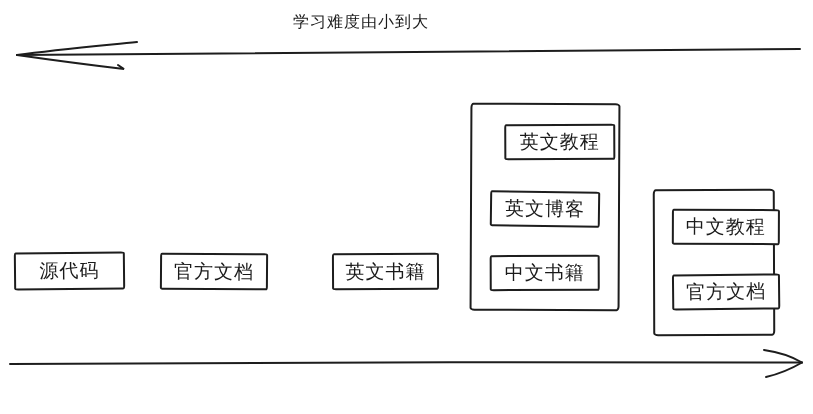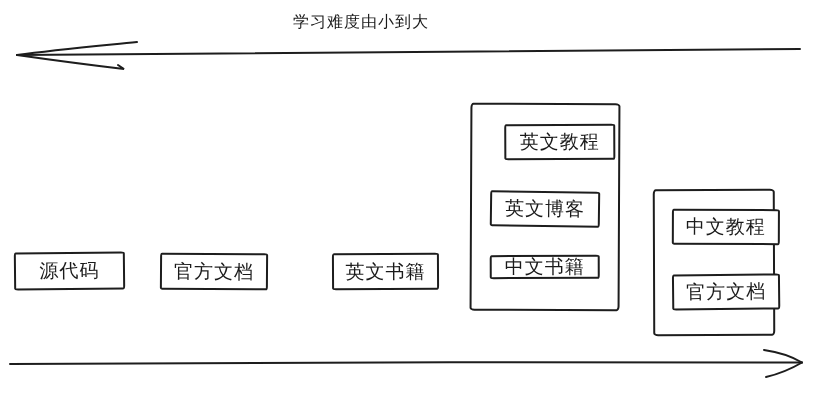--- a/index.html
+++ b/index.html
@@ -56,21 +56,21 @@
     border: 2px solid #1d1d1d;
     background: #ffffff;
     box-sizing: border-box;
     border-radius: 3px 5px 3px 5px / 5px 3px 5px 3px;
   }
   .group.g1 { left: 470px; top: 103px; width: 150px; height: 208px; transform: rotate(0.25deg); }
   .group.g2 { left: 653px; top: 155px; width: 122px; height: 147px; transform: rotate(-0.2deg); margin-top: 34px; }
   
   .g1 .box.i0 { left: 32px; top: 19px;  width: 111px; height: 36px; transform: rotate(-0.5deg); }
   .g1 .box.i1 { left: 18px; top: 86px;  width: 110px; height: 36px; transform: rotate(0.5deg); }
-  .g1 .box.i2 { left: 18px; top: 150px; width: 110px; height: 24px; transform: rotate(-0.4deg); }
+  .g1 .box.i2 { left: 18px; top: 150px; width: 110px; height: 36px; transform: rotate(-0.4deg); }
   .g2 .box.i0 { left: 17px; top: 18px;  width: 108px; height: 36px; transform: rotate(0.4deg); }
   .g2 .box.i1 { left: 17px; top: 83px;  width: 108px; height: 36px; transform: rotate(-0.4deg); }
 </style>
 </head>
 <body>
 
 <div class="canvas">
 
   <svg class="arrow-svg" viewBox="0 0 813 414" aria-hidden="true">
 

